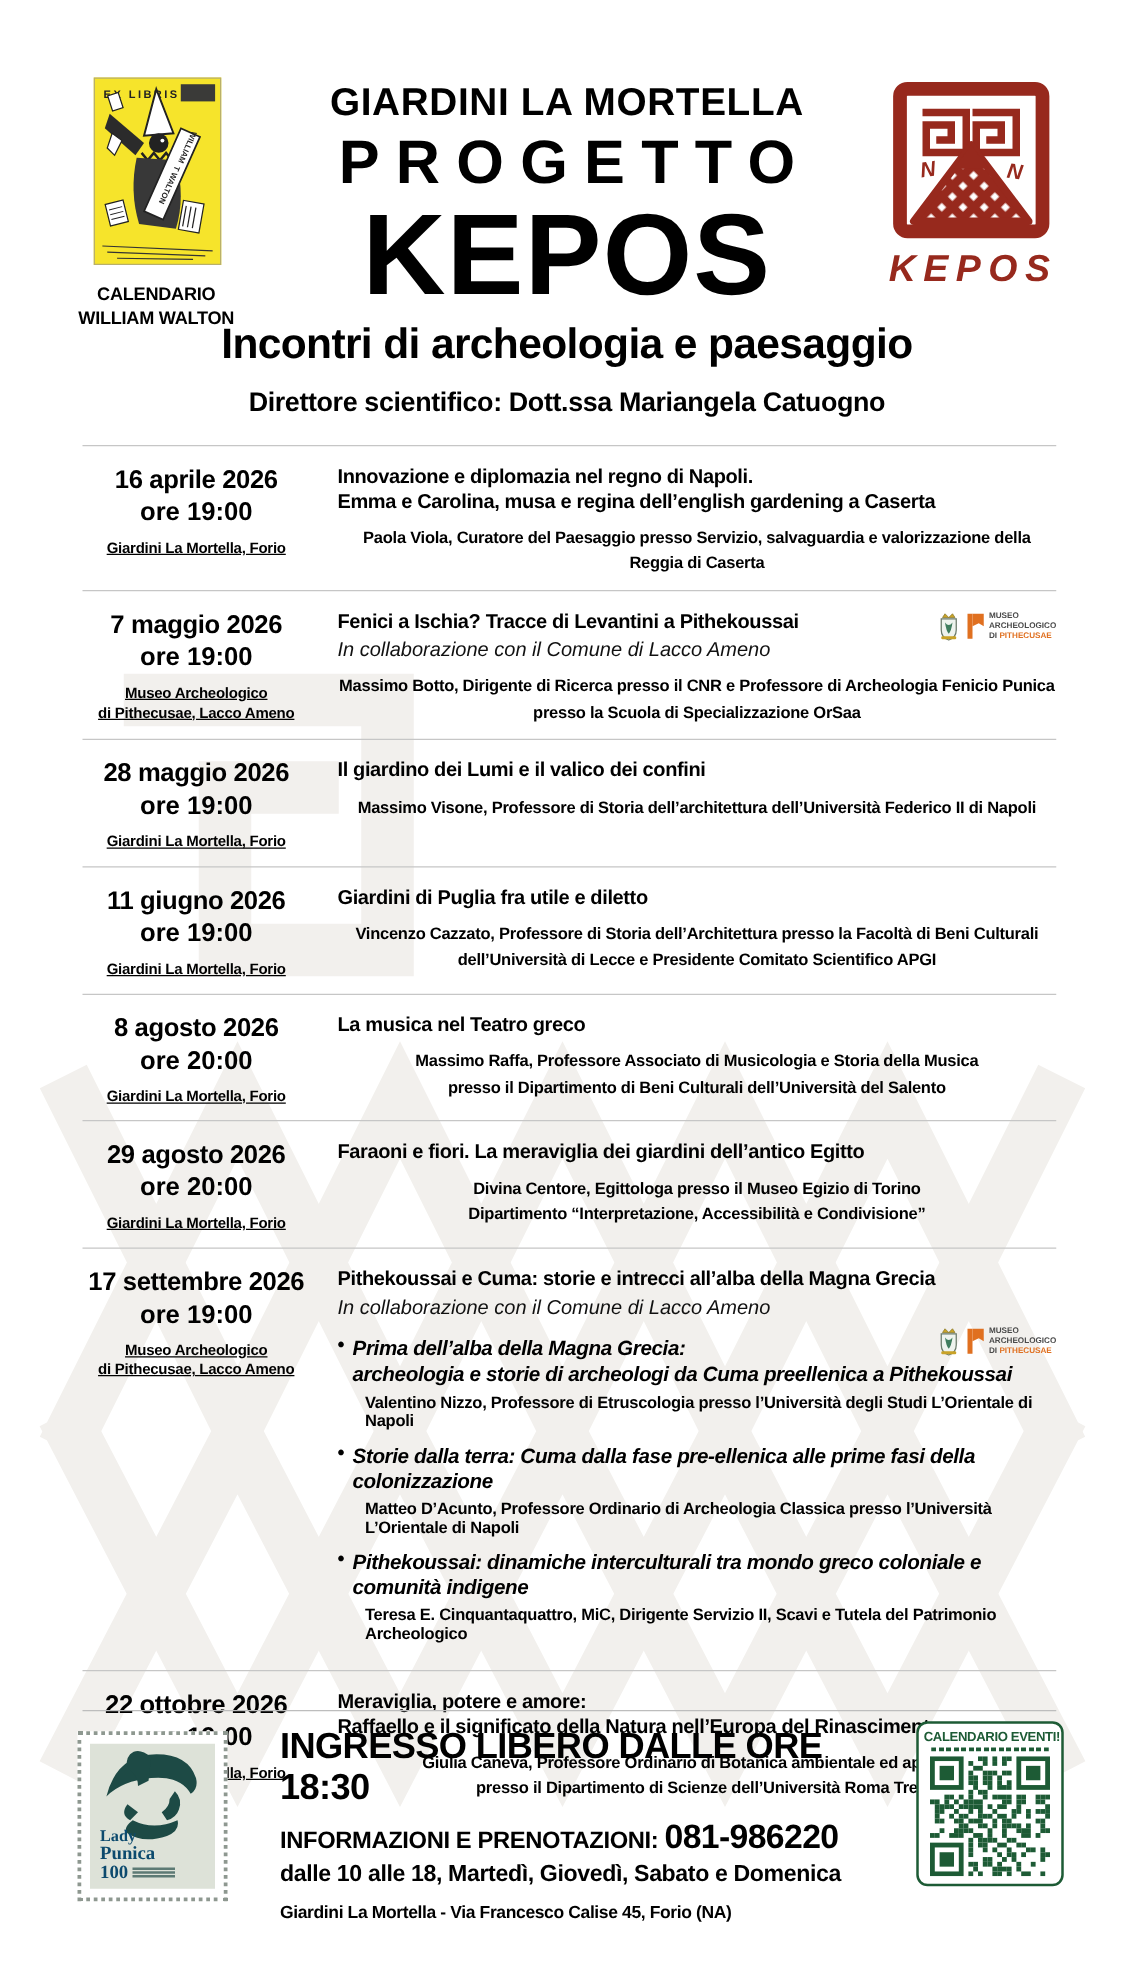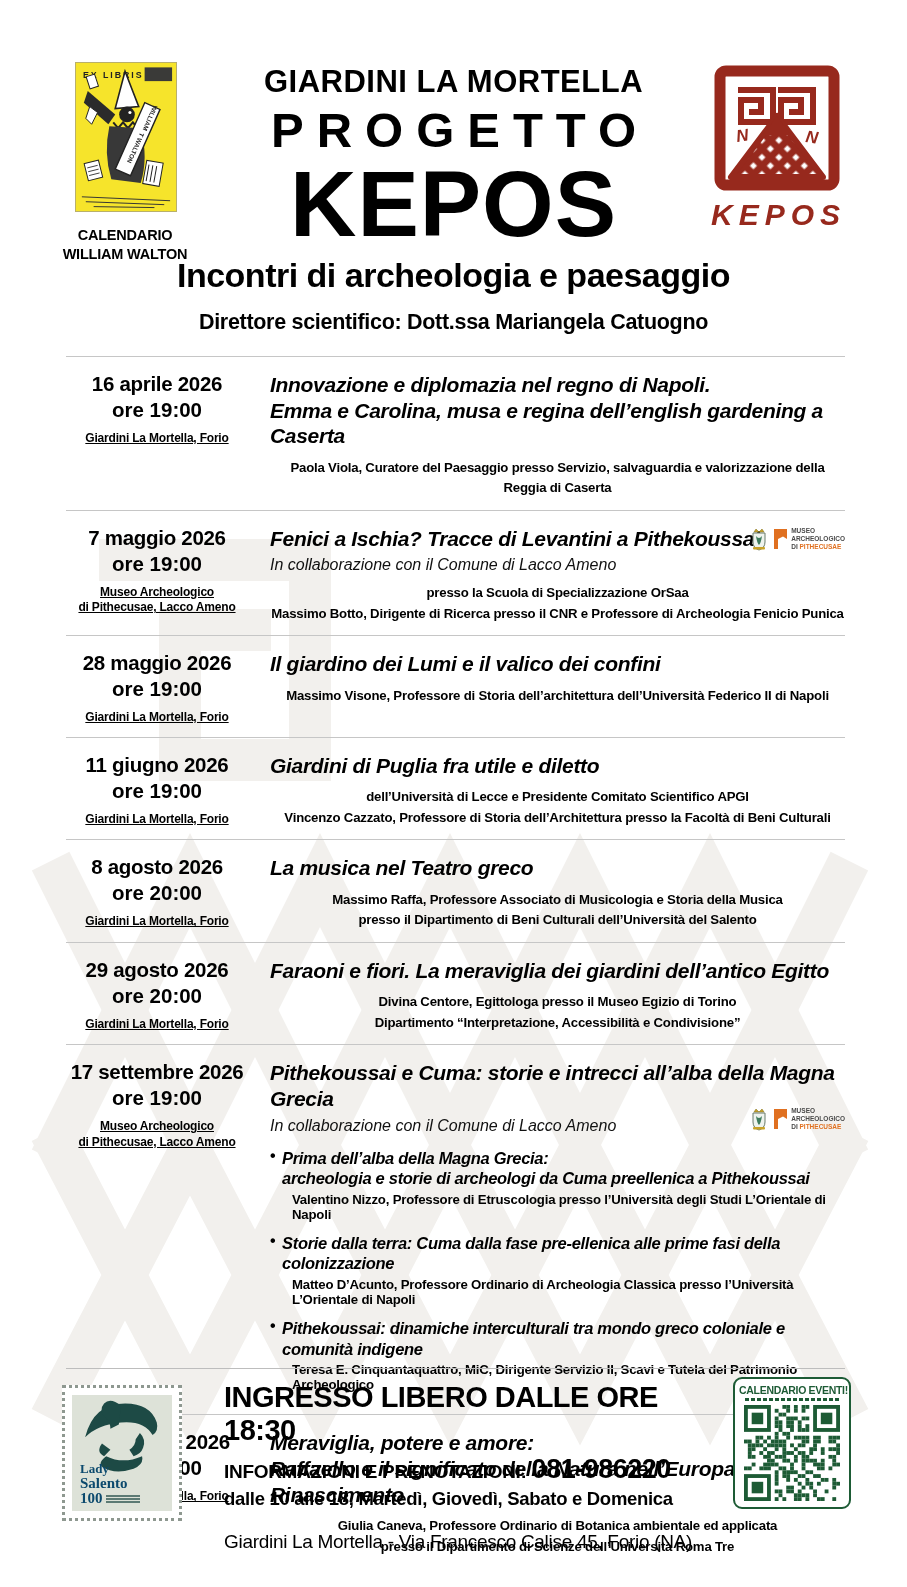--- a/index.html
+++ b/index.html
@@ -29,21 +29,21 @@
   .director { position:absolute; left:0; right:0; top:310px; text-align:center; font-size:21.5px; font-weight:bold; letter-spacing:-0.3px; }
 
   
   .events { position:absolute; left:66px; top:356px; width:779px; }
   .event-row { display:flex; gap:22px; border-top:1px solid #c6c6c6; padding:15px 0 11px 0; }
   .ev-left  { width:182px; flex:none; text-align:center; }
   .ev-date  { font-size:20.5px; font-weight:bold; letter-spacing:-0.3px; }
   .ev-time  { font-size:20.5px; font-weight:bold; margin-top:2px; }
   .ev-loc   { font-size:12px; font-weight:bold; margin-top:9px; line-height:1.3; letter-spacing:-0.2px;text-decoration:underline; }
   .ev-right { flex:1; position:relative; }
-  .ev-title { font-size:21px; font-weight:bold; font-style:italic; line-height:1.22; letter-spacing:-0.3px; }
+  .ev-title { font-size:16px; font-weight:bold; line-height:1.22; letter-spacing:-0.3px; }
   .ev-collab{ font-size:16px; font-style:italic; margin-top:5px; color:#111; }
   .ev-speakers { margin-top:9px; font-size:13.2px; font-weight:bold; text-align:center; line-height:1.55; letter-spacing:-0.2px; }
   .ev-bullets { margin-top:13px; }
   .bullet { position:relative; padding-left:12px; margin-bottom:11px; }
   .bullet::before { content:"•"; position:absolute; left:0; top:-1px; font-size:16px; font-weight:bold; }
   .bullet-title { font-size:16.5px; font-weight:bold; font-style:italic; line-height:1.25; letter-spacing:-0.3px; }
   .bullet-speaker { font-size:13.2px; font-weight:bold; margin-left:10px; margin-top:3px; letter-spacing:-0.2px; }
   .museum-logo { position:absolute; right:0; display:flex; align-items:center; gap:3px; background:rgba(255,255,255,.0); }
   .museum-logo.pos-top { top:0; }
   .museum-logo.pos-mid { top:46px; }
@@ -61,21 +61,21 @@
   .stamp-text .l3 { font-size:15px; display:inline-block; }
   .stamp-smalltext { display:inline-block; vertical-align:middle; margin-left:3px; }
   .stamp-smalltext i { display:block; width:34px; height:2px; background:#5c7a74; margin:1px 0; }
 
   .footer-center { position:absolute; left:158px; right:142px; top:12px; }
   .f-free { font-size:29px; font-weight:bold; letter-spacing:-0.5px; }
   .f-info { margin-top:7px; }
   .f-info-label { font-size:19px; font-weight:bold; letter-spacing:-0.3px; }
   .f-phone { font-size:27px; font-weight:bold; letter-spacing:-0.5px; }
   .f-hours { font-size:18.5px; font-weight:bold; margin-top:3px; letter-spacing:-0.3px; }
-  .f-address { font-size:19px; font-weight:normal; margin-top:21px; letter-spacing:-0.3px; }
+  .f-address { font-size:14px; font-weight:bold; margin-top:11px; letter-spacing:-0.3px; }
 
   .qr-box { position:absolute; right:-6px; top:8px; width:118px; background:#fff; border:2px solid #1d5b35; border-radius:9px; padding:5px 4px 6px 4px; text-align:center; }
   .qr-label { font-size:10.5px; font-weight:bold; color:#1d5b35; letter-spacing:-0.3px; white-space:nowrap; }
   .qr-subline { height:3px; margin:2px 6px 4px 6px;
       background:repeating-linear-gradient(90deg,#1d5b35 0 4px,transparent 4px 6px); }
   .qr-svg { display:block; margin:0 auto; }
 </style>
 </head>
 <body>
 
@@ -221,22 +221,22 @@
                 <rect x="1" y="1" width="4" height="20" fill="#e07020"></rect>
                 <path d="M5,1 h9 v10 l-4,-2.5 l-5,2.5 Z" fill="#e07020"></path>
               </svg>
               <div class="ml-text">
                 <div>MUSEO</div>
                 <div>ARCHEOLOGICO</div>
                 <div>DI <span class="hl">PITHECUSAE</span></div>
               </div>
             </div>
             <div class="ev-speakers">
+              <div>Massimo Botto, Dirigente di Ricerca presso il CNR e Professore di Archeologia Fenicio Punica</div>
               <div>presso la Scuola di Specializzazione OrSaa</div>
-              <div>Massimo Botto, Dirigente di Ricerca presso il CNR e Professore di Archeologia Fenicio Punica</div>
             </div>
           </div>
         </div>
         <div class="event-row">
           <div class="ev-left">
             <div class="ev-date">28 maggio 2026</div>
             <div class="ev-time">ore 19:00</div>
             <div class="ev-loc">
               <div>Giardini La Mortella, Forio</div>
             </div>
@@ -256,22 +256,22 @@
             <div class="ev-time">ore 19:00</div>
             <div class="ev-loc">
               <div>Giardini La Mortella, Forio</div>
             </div>
           </div>
           <div class="ev-right">
             <div class="ev-title">
               <div>Giardini di Puglia fra utile e diletto</div>
             </div>
             <div class="ev-speakers">
+              <div>Vincenzo Cazzato, Professore di Storia dell’Architettura presso la Facoltà di Beni Culturali</div>
               <div>dell’Università di Lecce e Presidente Comitato Scientifico APGI</div>
-              <div>Vincenzo Cazzato, Professore di Storia dell’Architettura presso la Facoltà di Beni Culturali</div>
             </div>
           </div>
         </div>
         <div class="event-row">
           <div class="ev-left">
             <div class="ev-date">8 agosto 2026</div>
             <div class="ev-time">ore 20:00</div>
             <div class="ev-loc">
               <div>Giardini La Mortella, Forio</div>
             </div>
@@ -387,21 +387,21 @@
             <g fill="#1d4a45">
               <path d="M10,40 Q18,8 48,8 Q72,8 78,26 Q80,34 74,38 Q66,24 44,26 Q22,28 10,40 Z"></path>
               <path d="M44,10 q-10,-8 -16,-2 q-6,7 2,14 q4,4 4,10 l8,-4 Z"></path>
               <path d="M62,36 q6,6 3,14 q-2,6 -9,8 l-4,-6 q6,-4 6,-10 Z"></path>
               <path d="M30,58 q16,8 34,0 q2,8 -8,12 q-18,6 -30,-2 q-4,-4 4,-10 Z"></path>
               <path d="M26,46 q-6,8 2,12 l6,-6 Z"></path>
             </g>
           </svg>
           <div class="stamp-text">
             <div class="l1">Lady</div>
-            <div class="l2">Salento</div>
+            <div class="l2">Punica</div>
             <div>
               <span class="l3">100</span><span class="stamp-smalltext"><i></i><i></i><i></i></span>
             </div>
           </div>
         </div>
       </div>
 
       <div class="footer-center">
         <div class="f-free">INGRESSO LIBERO DALLE ORE 18:30</div>
         <div class="f-info">

